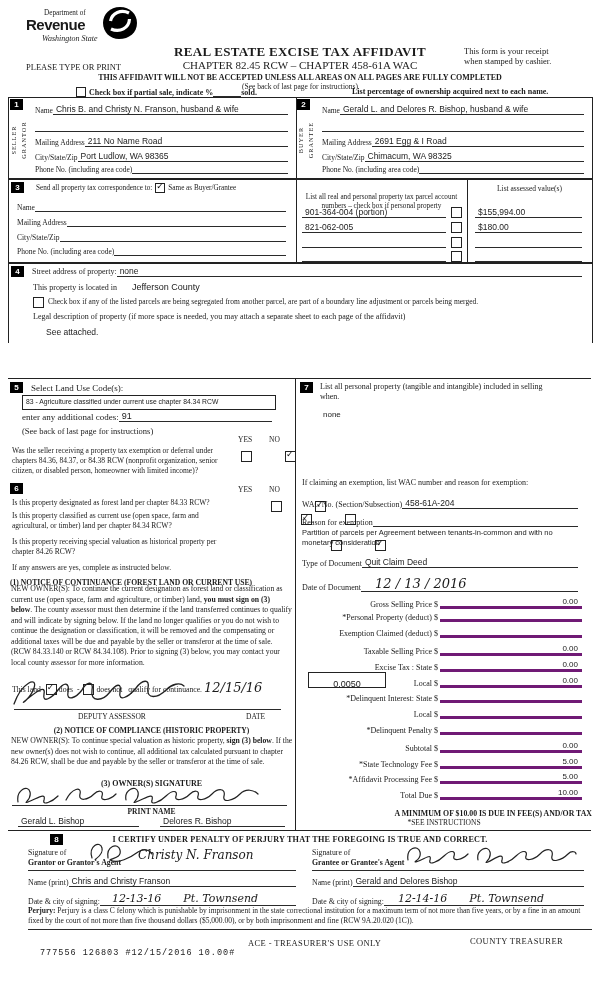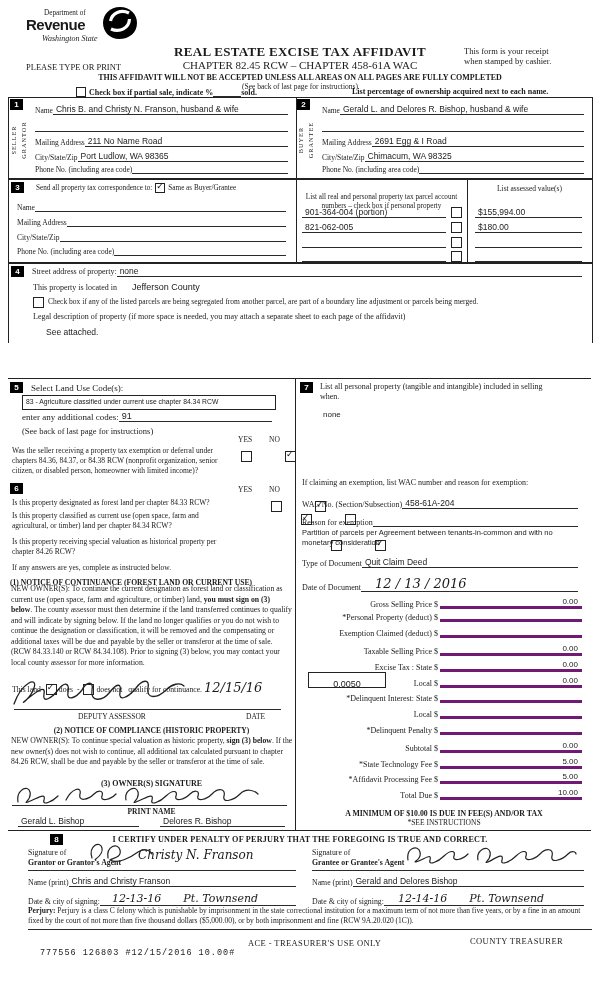--- a/index.html
+++ b/index.html
@@ -375,21 +375,21 @@
       <span class="feelab">*Affidavit Processing Fee</span>
       <span style="margin:0 2px;">$</span>
       <span class="feeval">5.00</span>
     </div>
     <div class="abs fee" style="left:8px;right:10px;top:410px;">
       <span class="feelab">Total Due</span>
       <span style="margin:0 2px;">$</span>
       <span class="feeval">10.00</span>
     </div>
 
-    <div class="abs ctr b" style="left:0;right:0;top:431px;font-size:7.8px;">A MINIMUM OF $10.00 IS DUE IN FEE(S) AND/OR TAX</div>
+    <div class="abs ctr b" style="left:0;right:0;top:431px;font-size:7.8px;text-align:right;">A MINIMUM OF $10.00 IS DUE IN FEE(S) AND/OR TAX</div>
     <div class="abs ctr f75" style="left:0;right:0;top:440px;">*SEE INSTRUCTIONS</div>
   </div>
 
   <span class="nb abs" style="left:50px;top:834px;">8</span>
   <div class="abs ctr b" style="left:0;right:0;top:835px;font-size:8.2px;letter-spacing:0.2px;">I CERTIFY UNDER PENALTY OF PERJURY THAT THE FOREGOING IS TRUE AND CORRECT.</div>
 
   <div class="abs" style="left:28px;top:848px;width:268px;height:60px;">
     <div class="abs f78" style="left:0;top:0;">Signature of</div>
     <div class="abs b f78" style="left:0;top:10px;">Grantor or Grantor's Agent</div>
     <svg class="sig abs" style="left:58px;top:-8px;" width="70" height="26" viewBox="0 0 70 26">

